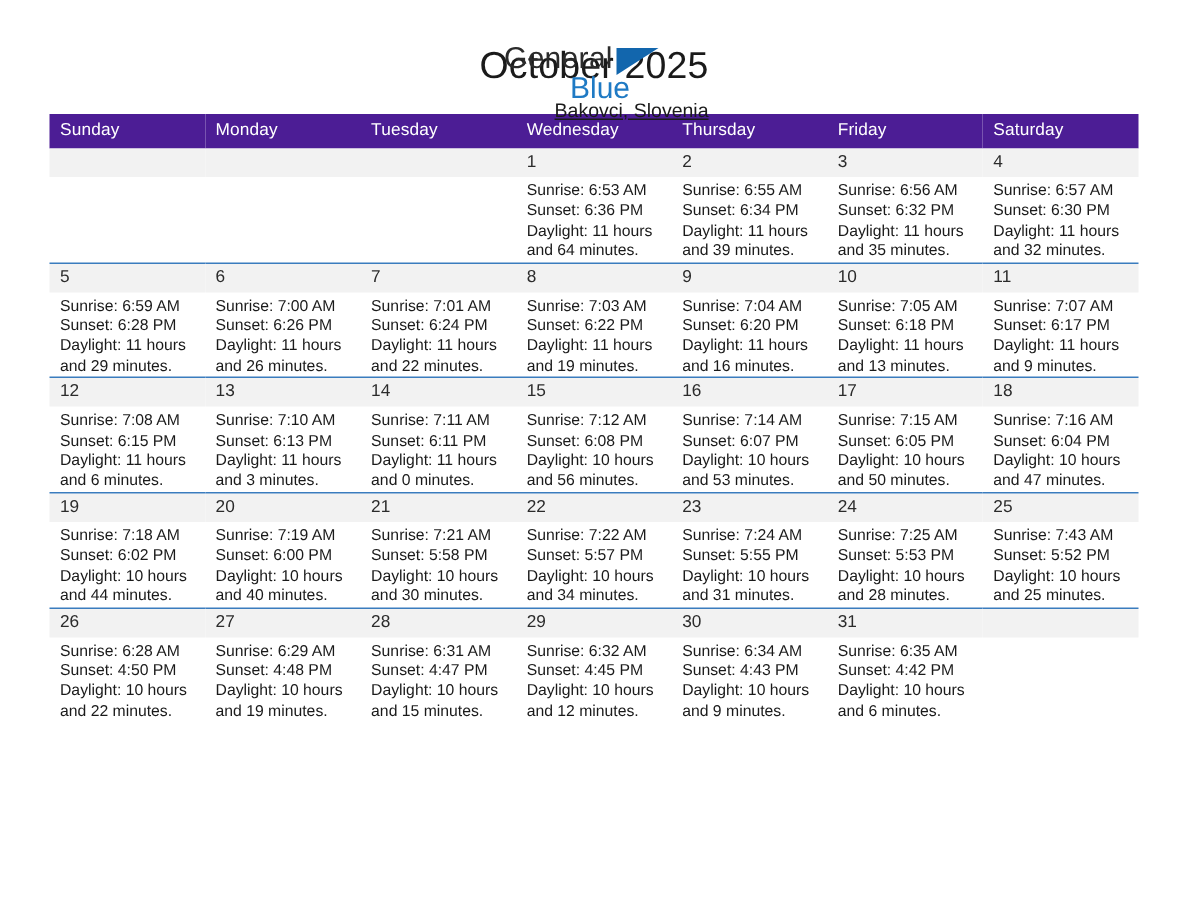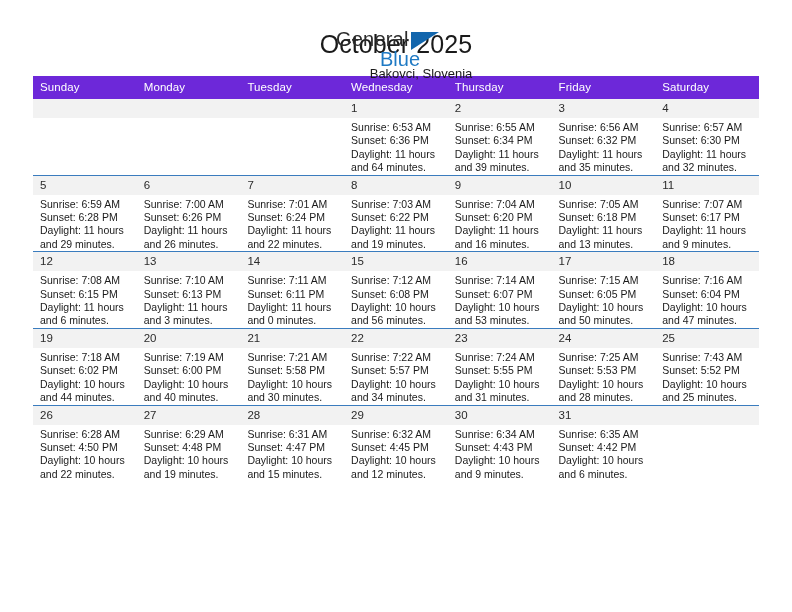--- a/index.html
+++ b/index.html
@@ -74,31 +74,32 @@
     font-weight: normal;
     color: #1a1a1a;
     line-height: 30px;
     letter-spacing: 0.1px;
   }
   .cal-subtitle {
     font-size: 13px;
     color: #1a1a1a;
     line-height: 19px;
     margin-top: 5px;
+    text-decoration: underline;
   }
 
   
   .calendar {
     width: 726px;
     border-collapse: collapse;
     table-layout: fixed;
     margin-top: 6px;
   }
   .calendar th {
-    background: #6d28d9;
+    background: #4c1d95;
     color: #ffffff;
     font-size: 11.5px;
     font-weight: normal;
     text-align: left;
     padding: 5px 0 6px 7px;
     height: 12px;
     letter-spacing: 0.1px;
   }
   .calendar td {
     vertical-align: top;

